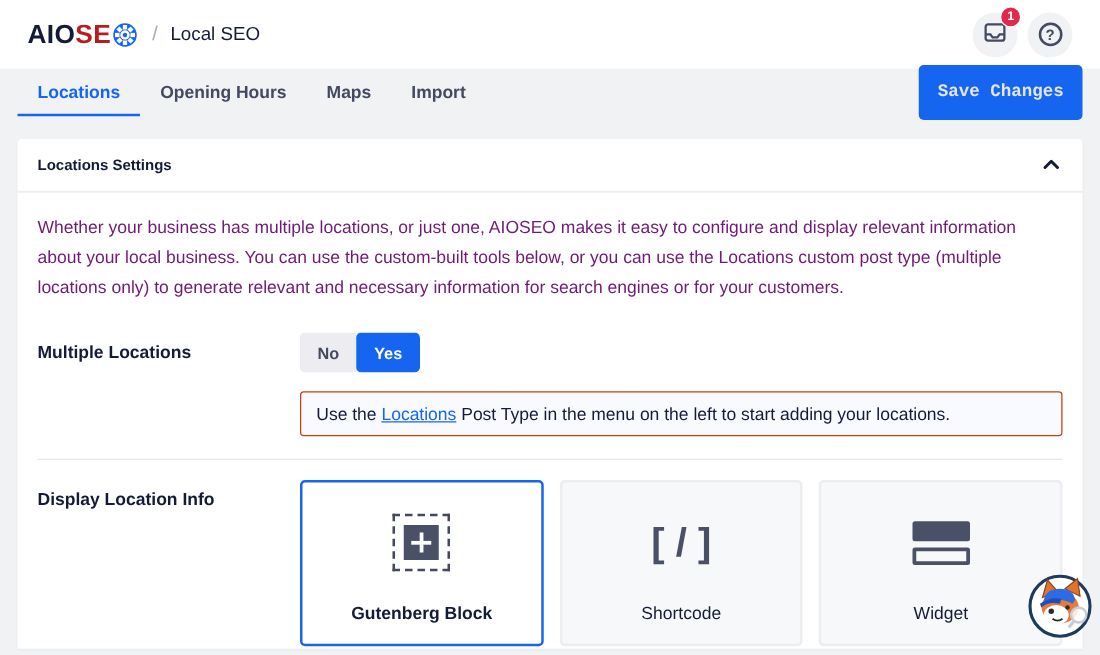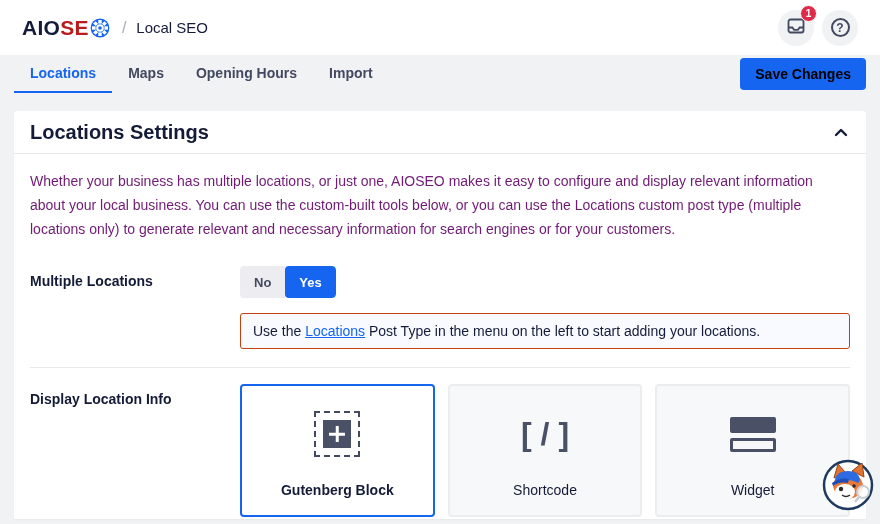--- a/index.html
+++ b/index.html
@@ -55,41 +55,41 @@
   .tab {
     display:flex; align-items:center;
     padding:0 16px; font-size:14px; font-weight:bold;
     color:#434960; cursor:pointer;
     border-bottom:2px solid transparent;
   }
   .tab.active { color:#1565F1; border-bottom-color:#1565F1; }
   .tabbar-spacer { flex:1; }
   .save-btn {
     align-self:center;
-    background:#1565F1; color:#000000;
+    background:#1565F1; color:#e5e5e5;
     border:none; border-radius:4px;
-    height:32px; padding:0 15px;
+    height:44px; padding:0 15px;
     font-size:14px; font-weight:bold;
-    font-family:Liberation Sans, sans-serif;
+    font-family:Liberation Mono, monospace;
     cursor:pointer;
   }
 
   
   .main { padding:18px 14px 0 14px; height:431px; }
   .panel {
     background:#fff; border-radius:4px 4px 0 0;
     height:408px;
     box-shadow:0 1px 2px rgba(0,0,0,.04);
   }
   .panel-header {
     height:43px; display:flex; align-items:center; justify-content:space-between;
     padding:0 18px 0 16px; cursor:pointer;
     border-bottom:1px solid #E8E8EB;
   }
-  .panel-title { font-size:20px; font-weight:bold; color:#141B38; }
+  .panel-title { font-size:12px; font-weight:bold; color:#141B38; }
   .panel-body { padding:15px 16px 0 16px; }
 
   .description {
     font-size:14px; line-height:24px; color:#701a75;
     margin-bottom:25px;
   }
 
   .setting-row { display:flex; }
   .setting-label {
     width:210px; flex-shrink:0;
@@ -200,22 +200,22 @@
     </span>
     <span class="badge">1</span>
   </button>
   <button class="header-icon-btn">
     <span class="help-circle">?</span>
   </button>
 </header>
 
 <nav class="tabbar">
   <div class="tab active">Locations</div>
+  <div class="tab">Opening Hours</div>
   <div class="tab">Maps</div>
-  <div class="tab">Opening Hours</div>
   <div class="tab">Import</div>
   <div class="tabbar-spacer"></div>
   <button class="save-btn">Save Changes</button>
 </nav>
 
 <main class="main">
   <section class="panel">
     <div class="panel-header">
       <span class="panel-title">Locations Settings</span>
       <span>

